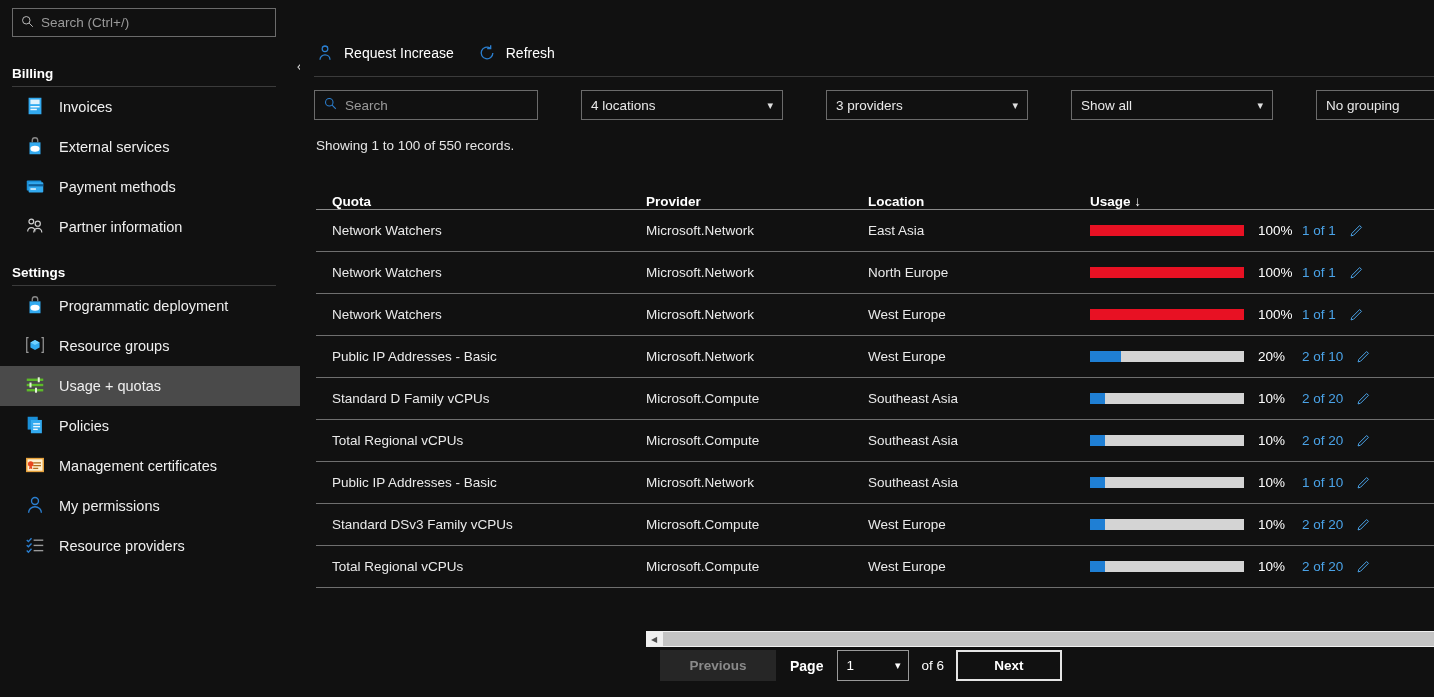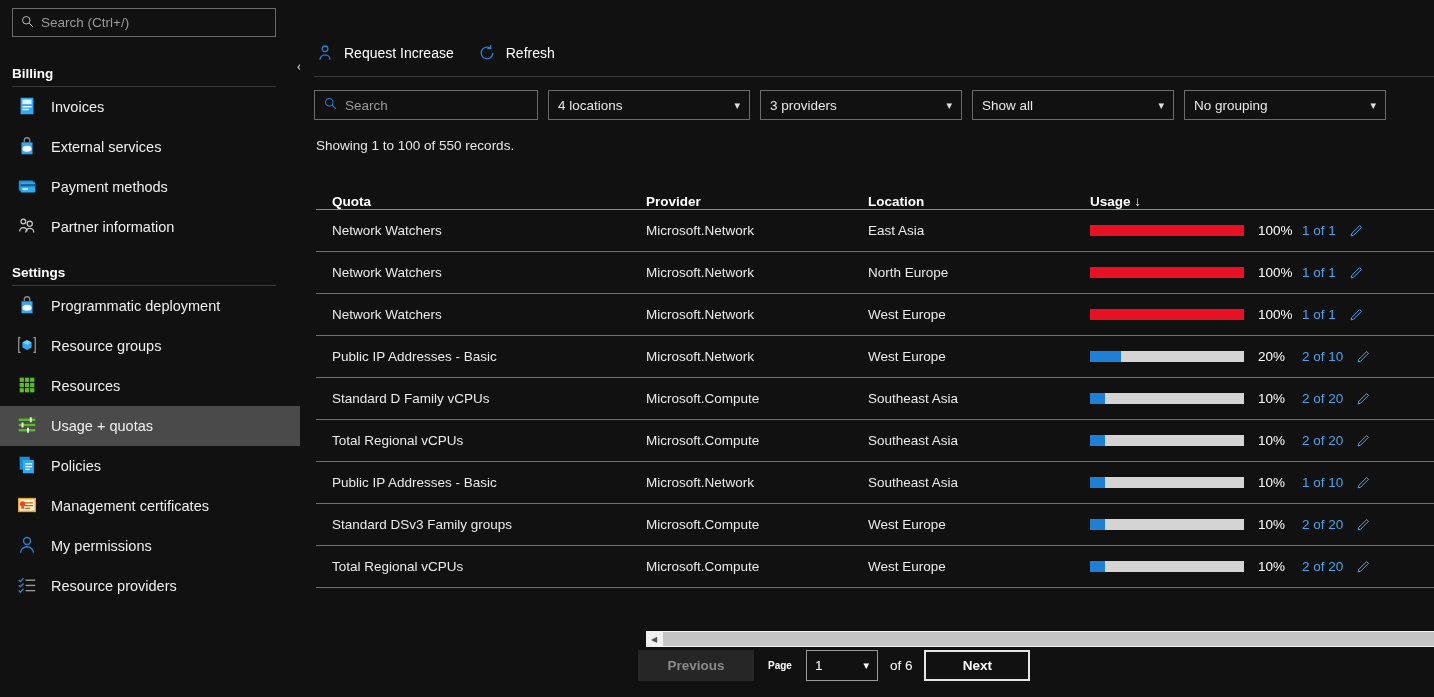--- a/index.html
+++ b/index.html
@@ -55,21 +55,21 @@
 
   .nav { margin-top: 9px; }
   .group-title {
     font-size: 13.5px; font-weight: bold; color: #ffffff;
     padding: 6px 0 5px 12px;
   }
   .group-rule { height: 1px; background: #3b3b3b; margin: 0 24px 0 12px; }
 
   .nav-item {
     height: 40px; display: flex; align-items: center;
-    padding-left: 16px; cursor: pointer;
+    padding-left: 24px; cursor: pointer;
   }
   .nav-item.selected { background: #4a4a4a; }
   .nav-item .ico { width: 24px; height: 24px; flex: 0 0 24px; position: relative; }
   .nav-item .lbl { margin-left: 11px; font-size: 14.5px; color: #efefef; white-space: nowrap; }
 
   
   .main { flex: 1; position: relative; background: #111111; }
   .clipped-title { height: 14px; overflow: hidden; padding-left: 14px; }
   .clipped-title span { font-size: 20px; color: #ffffff; line-height: 14px; display:block; margin-top:-8px;}
 
@@ -89,21 +89,21 @@
     display: flex; align-items: center; padding: 0 9px; color: #e8e8e8; font-size: 13.5px;
     cursor: pointer; position: relative;
   }
   .fbox.searchf { width: 224px; }
   .fbox.searchf .mag { margin-right: 8px; }
   .fbox.searchf input {
     background: transparent; border: 0; outline: none; color: #d8d8d8;
     font-size: 13.5px; font-family: "Liberation Sans", sans-serif; width: 100%;
   }
   .fbox.searchf input::placeholder { color: #9a9a9a; }
-  .fbox.sel { width: 202px; justify-content: space-between; }
+  .fbox.sel { width: 202px; justify-content: space-between; margin-left: 33px; }
   .fbox.sel .chev { color: #e0e0e0; font-size: 11px; margin-left: 8px; }
 
   .records { padding: 18px 0 0 16px; font-size: 13.5px; color: #e6e6e6; }
 
   
   .tbl { margin: 22px 0 0 16px; width: 1402px; }
   .thead { display: flex; align-items: flex-end; height: 34px; }
   .th { font-size: 13.5px; font-weight: bold; color: #ffffff; }
   .c-quota { width: 330px; padding-left: 16px; }
   .c-prov  { width: 222px; }
@@ -123,28 +123,28 @@
   .pencil { margin-left: 12px; cursor: pointer; display: flex; align-items: center; }
 
   
   .hscroll {
     position: absolute; left: 346px; top: 631px; width: 1088px; height: 16px;
     background: #f0f0f0; display: flex; align-items: center;
   }
   .hscroll .arr { width: 16px; height: 16px; display:flex; align-items:center; justify-content:center; color:#505050; font-size: 8px; }
   .hscroll .thumb { height: 14px; background: #c4c4c4; width: 1030px; margin: 0 1px; }
 
-  .pager { position: absolute; left: 338px; top: 650px; display: flex; align-items: center; height: 31px; }
+  .pager { position: absolute; left: 360px; top: 650px; display: flex; align-items: center; height: 31px; }
   .pg-btn {
     height: 31px; display: flex; align-items: center; justify-content: center;
     font-size: 13.5px; font-weight: bold; font-family: "Liberation Sans", sans-serif;
     cursor: pointer;
   }
   .pg-prev { width: 116px; background: #262626; color: #8a8a8a; border: 0; }
-  .pg-label { font-size: 10px; font-weight: bold; color: #ffffff; margin: 0 14px; }
+  .pg-label { font-size: 14px; font-weight: bold; color: #ffffff; margin: 0 14px; }
   .pg-select {
     width: 72px; height: 31px; border: 1px solid #9a9a9a; background: #111111;
     color: #ffffff; font-size: 13.5px; display: flex; align-items: center;
     justify-content: space-between; padding: 0 8px; cursor: pointer;
   }
   .pg-select .chev { font-size: 11px; }
   .pg-of { font-size: 13.5px; color: #ffffff; margin: 12px 12px; }
   .pg-next { width: 106px; background: #111111; color: #ffffff; border: 2px solid #e5e5e5; }
 </style>
 </head>
@@ -239,38 +239,20 @@
         <span class="ico">
           <svg width="22" height="22" viewBox="0 0 24 24">
               <path d="M5 4h-2v16h2M19 4h2v16h-2" fill="none" stroke="#9a9a9a" stroke-width="1.3"></path>
               <path d="M12 6.5l5 2.8v5.4l-5 2.8-5-2.8V9.3z" fill="#32aaf0"></path>
               <path d="M12 6.5l5 2.8-5 2.8-5-2.8z" fill="#6fd0ff"></path>
             </svg>
         </span>
         <span class="lbl">Resource groups</span>
       </div>
 
-      <div class="nav-item">
-        <span class="ico">
-          <svg width="22" height="22" viewBox="0 0 24 24">
-              <g fill="#5dba2a">
-                <rect x="4" y="4" width="4.6" height="4.6"></rect>
-                <rect x="9.7" y="4" width="4.6" height="4.6"></rect>
-                <rect x="15.4" y="4" width="4.6" height="4.6"></rect>
-                <rect x="4" y="9.7" width="4.6" height="4.6"></rect>
-                <rect x="9.7" y="9.7" width="4.6" height="4.6"></rect>
-                <rect x="15.4" y="9.7" width="4.6" height="4.6"></rect>
-                <rect x="4" y="15.4" width="4.6" height="4.6"></rect>
-                <rect x="9.7" y="15.4" width="4.6" height="4.6"></rect>
-                <rect x="15.4" y="15.4" width="4.6" height="4.6"></rect>
-              </g>
-            </svg>
-        </span>
-        <span class="lbl">Resources</span>
-      </div>
 
 
       <div class="nav-item selected">
         <span class="ico">
           <svg width="22" height="22" viewBox="0 0 24 24">
               <g fill="#5dba2a">
                 <rect x="3" y="5" width="18" height="2.6"></rect>
                 <rect x="3" y="10.7" width="18" height="2.6"></rect>
                 <rect x="3" y="16.4" width="18" height="2.6"></rect>
               </g>
@@ -539,21 +521,21 @@
               <span class="frac">1 of 10</span>
               <span class="pencil">
                 <svg width="16" height="16" viewBox="0 0 24 24" fill="none" stroke="#4aa3e8" stroke-width="1.5">
                   <path d="M17.5 3.8l2.7 2.7L8.4 18.3 4.6 19.4l1.1-3.8z"></path>
                 </svg>
               </span>
             </div>
           </div>
           <div class="row-rule"></div>
           <div class="row">
-            <div class="cell c-quota">Standard DSv3 Family groups</div>
+            <div class="cell c-quota">Standard DSv3 Family vCPUs</div>
             <div class="cell c-prov">Microsoft.Compute</div>
             <div class="cell c-loc">West Europe</div>
             <div class="c-usage usage-cell">
               <div class="bar-outer">
                 <div class="bar-inner" style="width: 10%; background: rgb(31, 127, 212);"></div>
               </div>
               <span class="pct">10%</span>
               <span class="frac">2 of 20</span>
               <span class="pencil">
                 <svg width="16" height="16" viewBox="0 0 24 24" fill="none" stroke="#4aa3e8" stroke-width="1.5">

